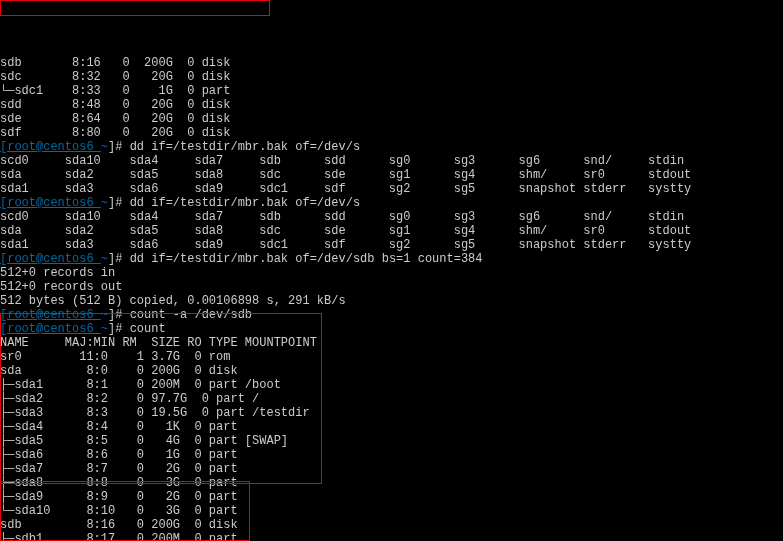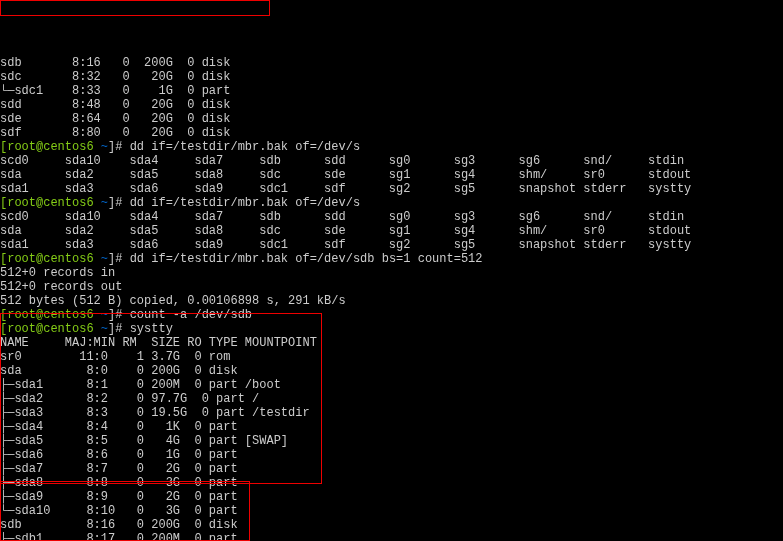--- a/index.html
+++ b/index.html
@@ -9,21 +9,21 @@
     color: #ccc;
     font-family: "Courier New", monospace;
     font-size: 12px;
     line-height: 14px;
     width: 783px;
     height: 541px;
     overflow: hidden;
     white-space: pre;
   }
   .term { padding: 0; }
-  .prompt-user { color: #84cc16; }
+  .prompt-user { color: #0369a1; text-decoration: underline; }
   .prompt-path { color: #06c; }
   .red-box {
     border: 1px solid #e00;
     position: absolute;
     pointer-events: none;
   }
 </style>
 </head>
 <body>
 
@@ -36,26 +36,26 @@
 sde       8:64   0   20G  0 disk 
 sdf       8:80   0   20G  0 disk </span>
 <span class="prompt-user">[root@centos6 </span><span class="prompt-path">~</span><span>]# </span><span>dd if=/testdir/mbr.bak of=/dev/s</span>
 <span>scd0     sda10    sda4     sda7     sdb      sdd      sg0      sg3      sg6      snd/     stdin
 sda      sda2     sda5     sda8     sdc      sde      sg1      sg4      shm/     sr0      stdout
 sda1     sda3     sda6     sda9     sdc1     sdf      sg2      sg5      snapshot stderr   systty</span>
 <span class="prompt-user">[root@centos6 </span><span class="prompt-path">~</span><span>]# </span><span>dd if=/testdir/mbr.bak of=/dev/s</span>
 <span>scd0     sda10    sda4     sda7     sdb      sdd      sg0      sg3      sg6      snd/     stdin
 sda      sda2     sda5     sda8     sdc      sde      sg1      sg4      shm/     sr0      stdout
 sda1     sda3     sda6     sda9     sdc1     sdf      sg2      sg5      snapshot stderr   systty</span>
-<span class="prompt-user">[root@centos6 </span><span class="prompt-path">~</span><span>]# </span><span>dd if=/testdir/mbr.bak of=/dev/sdb bs=1 count=512</span>
+<span class="prompt-user">[root@centos6 </span><span class="prompt-path">~</span><span>]# </span><span>dd if=/testdir/mbr.bak of=/dev/sdb bs=1 count=384</span>
 <span>512+0 records in
 512+0 records out
 512 bytes (512 B) copied, 0.00106898 s, 291 kB/s</span>
 <span class="prompt-user">[root@centos6 </span><span class="prompt-path">~</span><span>]# </span><span>count -a /dev/sdb</span>
-<span class="prompt-user">[root@centos6 </span><span class="prompt-path">~</span><span>]# </span><span>systty</span>
+<span class="prompt-user">[root@centos6 </span><span class="prompt-path">~</span><span>]# </span><span>count</span>
 <span>NAME     MAJ:MIN RM  SIZE RO TYPE MOUNTPOINT</span>
 <span>sr0        11:0    1 3.7G  0 rom  
 sda         8:0    0 200G  0 disk 
 ├─sda1      8:1    0 200M  0 part /boot
 ├─sda2      8:2    0 97.7G  0 part /
 ├─sda3      8:3    0 19.5G  0 part /testdir
 ├─sda4      8:4    0   1K  0 part 
 ├─sda5      8:5    0   4G  0 part [SWAP]
 ├─sda6      8:6    0   1G  0 part 
 ├─sda7      8:7    0   2G  0 part 

